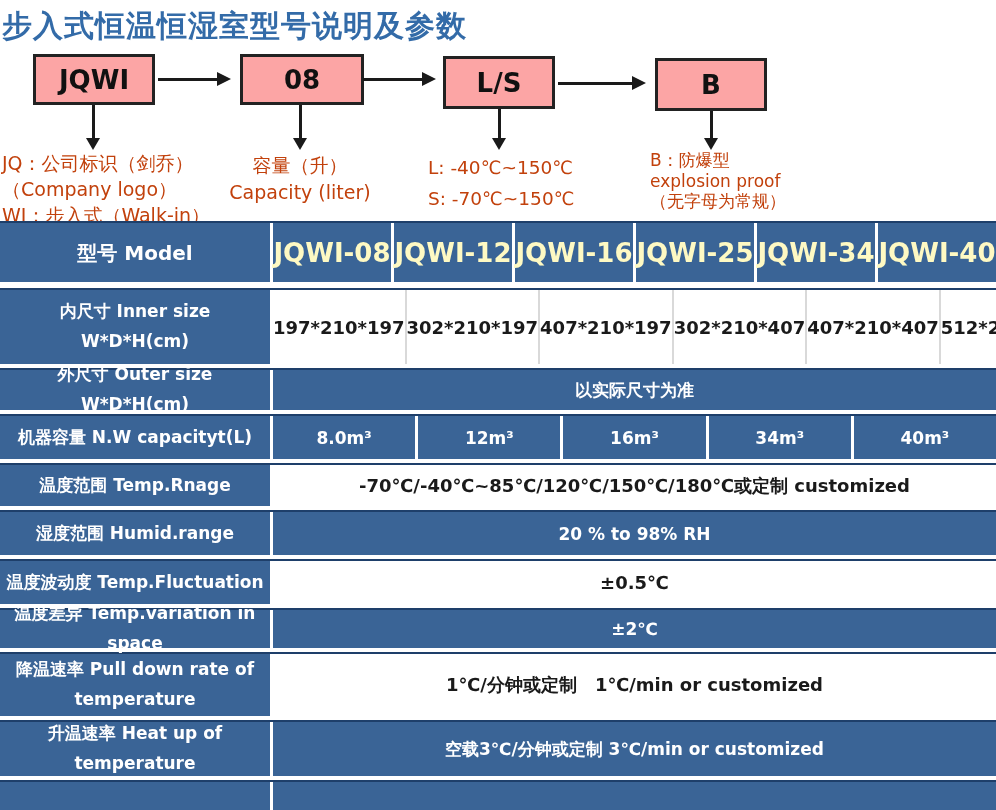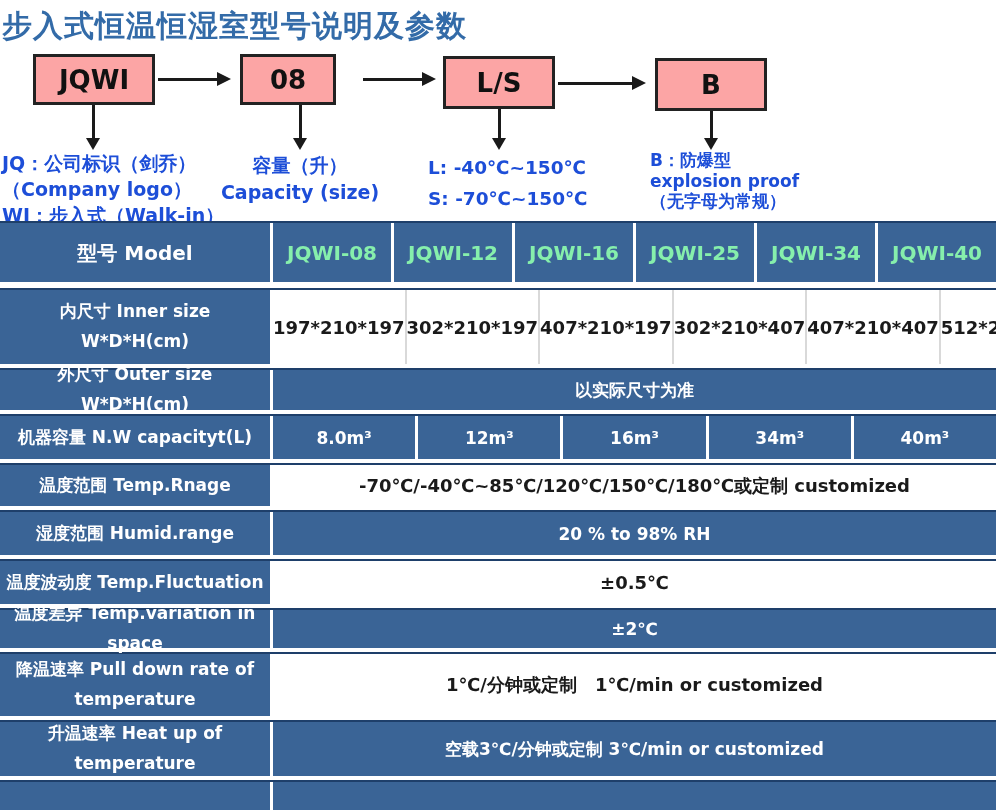--- a/index.html
+++ b/index.html
@@ -26,21 +26,21 @@
 
   
   .flow{position:absolute;left:0;top:0;width:996px;height:220px;}
   .fbox{
     position:absolute;box-sizing:border-box;
     border:3px solid #222;background:#fca5a5;
     display:flex;align-items:center;justify-content:center;
     font-size:26px;font-weight:bold;color:#111;
   }
   .b0{left:33px;top:54px;width:122px;height:51px;}
-  .b1{left:240px;top:54px;width:96px;height:51px;}
+  .b1{left:240px;top:54px;width:124px;height:51px;}
   .b2{left:443px;top:56px;width:112px;height:53px;}
   .b3{left:655px;top:58px;width:112px;height:53px;}
 
   .harrow{position:absolute;height:3px;background:#1a1a1a;}
   .harrow::after{
     content:'';position:absolute;right:-13px;top:-6px;width:0;height:0;
     border-left:14px solid #1a1a1a;border-top:7px solid transparent;border-bottom:7px solid transparent;
   }
   .a1{left:158px;top:78px;width:60px;}
   .a2{left:363px;top:78px;width:60px;}
@@ -49,21 +49,21 @@
   .varrow{position:absolute;width:3px;background:#1a1a1a;}
   .varrow::after{
     content:'';position:absolute;bottom:-11px;left:-6px;width:0;height:0;
     border-top:12px solid #1a1a1a;border-left:7px solid transparent;border-right:7px solid transparent;
   }
   .v1{left:92px;top:105px;height:34px;}
   .v2{left:299px;top:105px;height:34px;}
   .v3{left:498px;top:109px;height:30px;}
   .v4{left:710px;top:111px;height:28px;}
 
-  .note{position:absolute;font-weight:bold;color:#1d4ed8;white-space:nowrap;}
+  .note{position:absolute;font-weight:normal;color:#c2410c;white-space:nowrap;}
   .n0{left:2px;top:150px;font-size:19px;line-height:26px;}
   .n1{left:192px;top:152px;width:216px;text-align:center;font-size:19px;line-height:27px;}
   .n2{left:428px;top:152px;font-size:18.5px;line-height:31px;}
   .n3{left:650px;top:150px;font-size:17px;line-height:20.5px;}
 
   
   .spec-table{position:absolute;left:0;top:221px;width:996px;}
   .trow{
     display:flex;box-sizing:border-box;
     border-top:2px solid var(--darkline);
@@ -74,22 +74,22 @@
     display:flex;align-items:center;justify-content:center;
     box-sizing:border-box;text-align:center;
   }
   .label-cell{
     width:270px;flex:0 0 270px;margin-right:3px;
     background:var(--blue);color:#fff;font-weight:bold;
     font-size:17px;line-height:1.75;padding:0 6px;
   }
   .trow.header .label-cell{font-size:20px;line-height:1.2;}
   .model-cell{
-    flex:1 1 0;background:var(--blue);color:#86efac;
-    font-weight:bold;font-size:20px;margin-right:3px;
+    flex:1 1 0;background:var(--blue);color:#fef9c3;
+    font-weight:bold;font-size:26px;margin-right:3px;
   }
   .model-cell:last-child{margin-right:0;}
   .value-cell{flex:1 1 0;font-weight:bold;}
   .span-cell{flex:1 1 0;font-weight:bold;}
 
   .trow.blue .value-cell,.trow.blue .span-cell{
     background:var(--blue);color:#fff;font-size:17px;margin-right:3px;
   }
   .trow.blue .value-cell:last-child,.trow.blue .span-cell:last-child{margin-right:0;}
 
@@ -120,21 +120,21 @@
     <div class="varrow v3"></div>
     <div class="varrow v4"></div>
 
     <div class="note n0">
       <div>JQ：公司标识（剑乔）</div>
       <div>（Company logo）</div>
       <div>WI：步入式（Walk-in）</div>
     </div>
     <div class="note n1">
       <div>容量（升）</div>
-      <div>Capacity (size)</div>
+      <div>Capacity (liter)</div>
     </div>
     <div class="note n2">
       <div>L: -40℃~150℃</div>
       <div>S: -70℃~150℃</div>
     </div>
     <div class="note n3">
       <div>B：防爆型</div>
       <div>explosion proof</div>
       <div>（无字母为常规）</div>
     </div>

